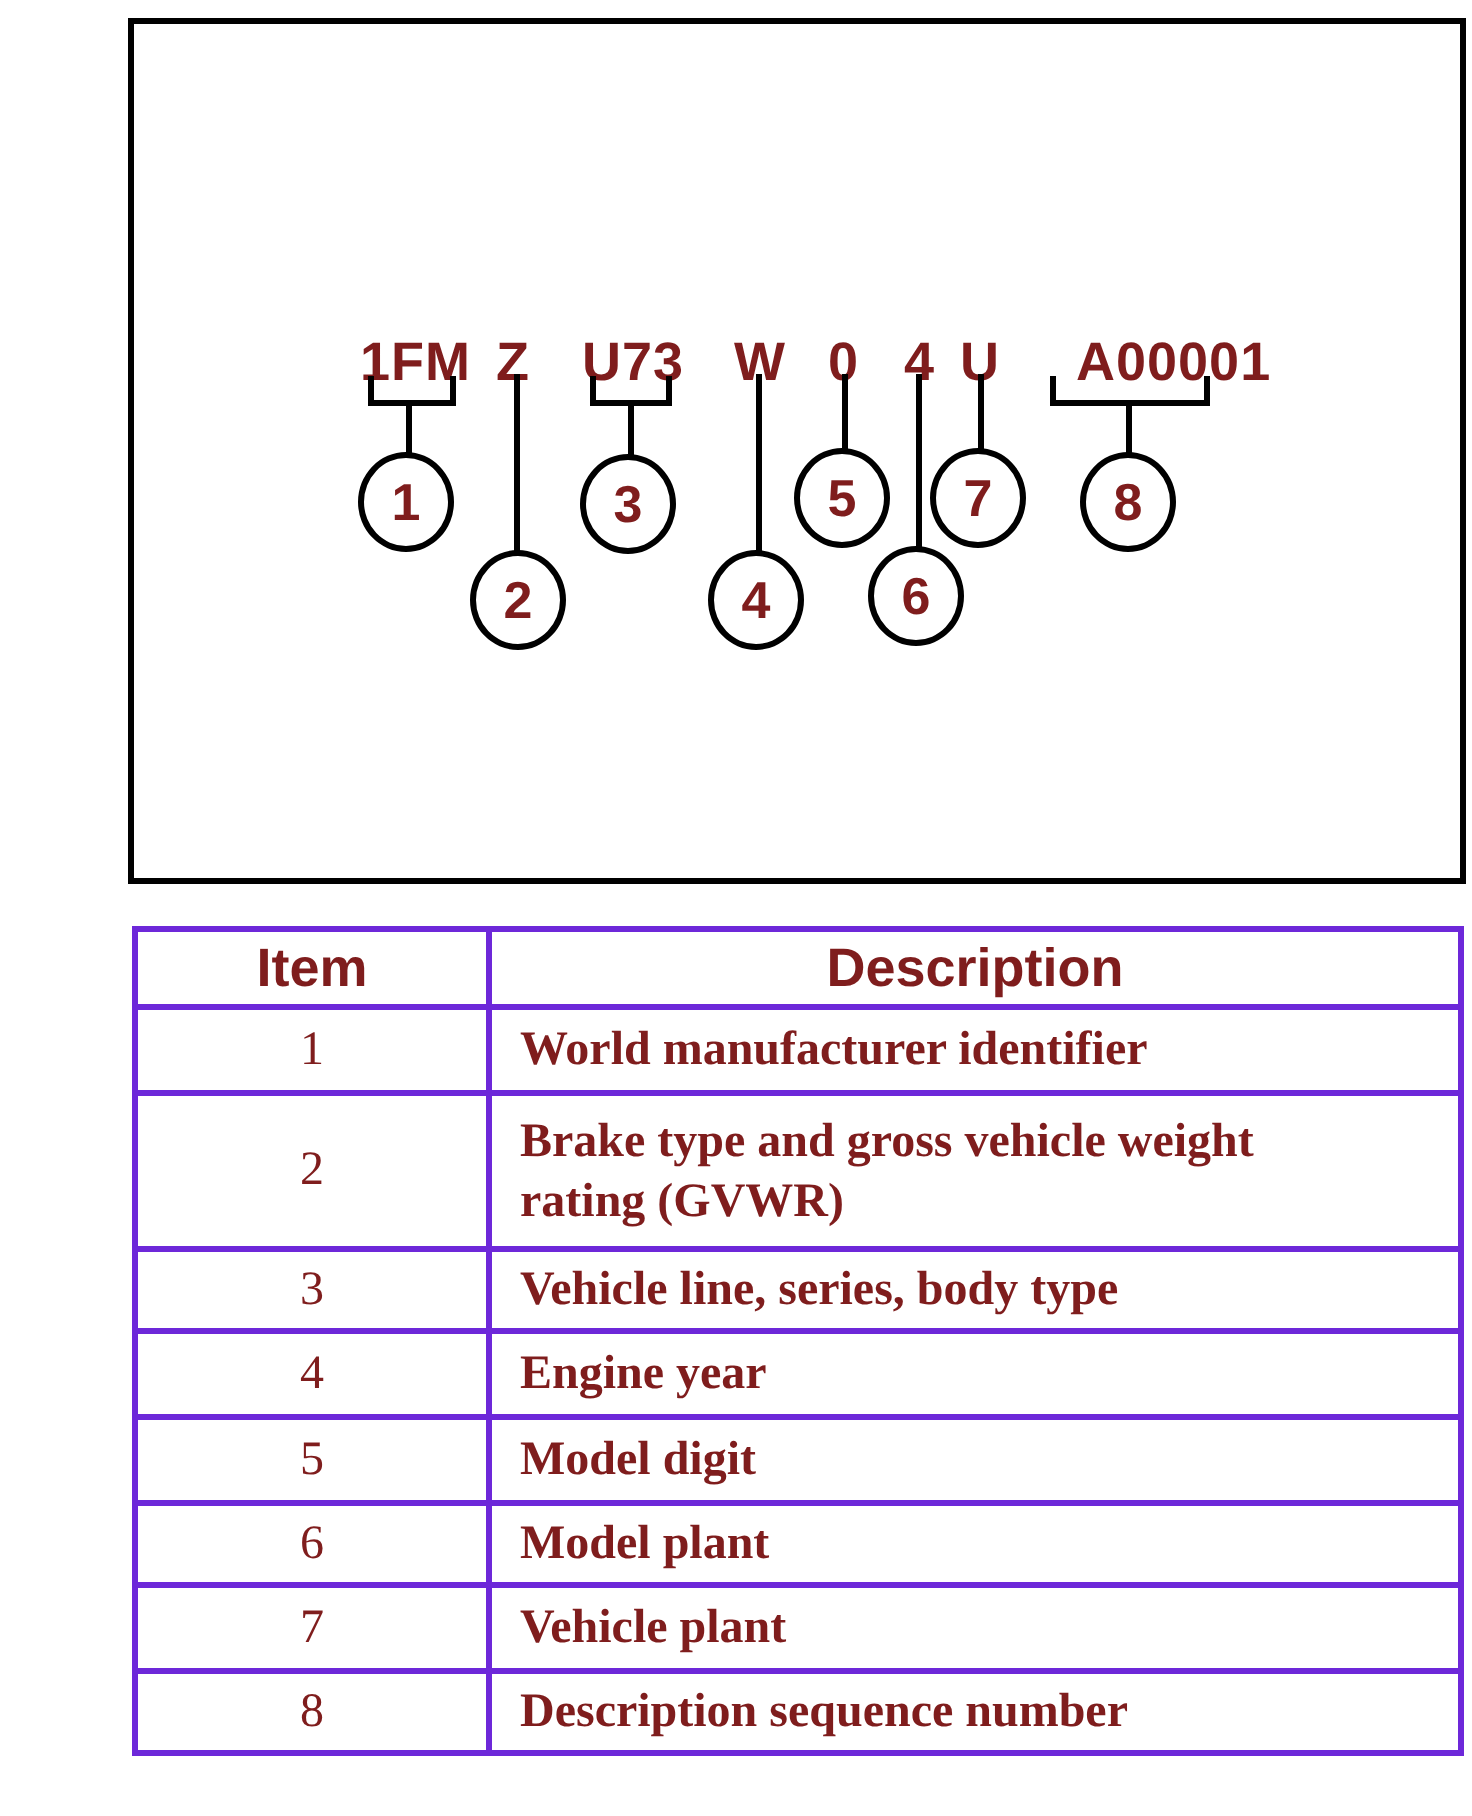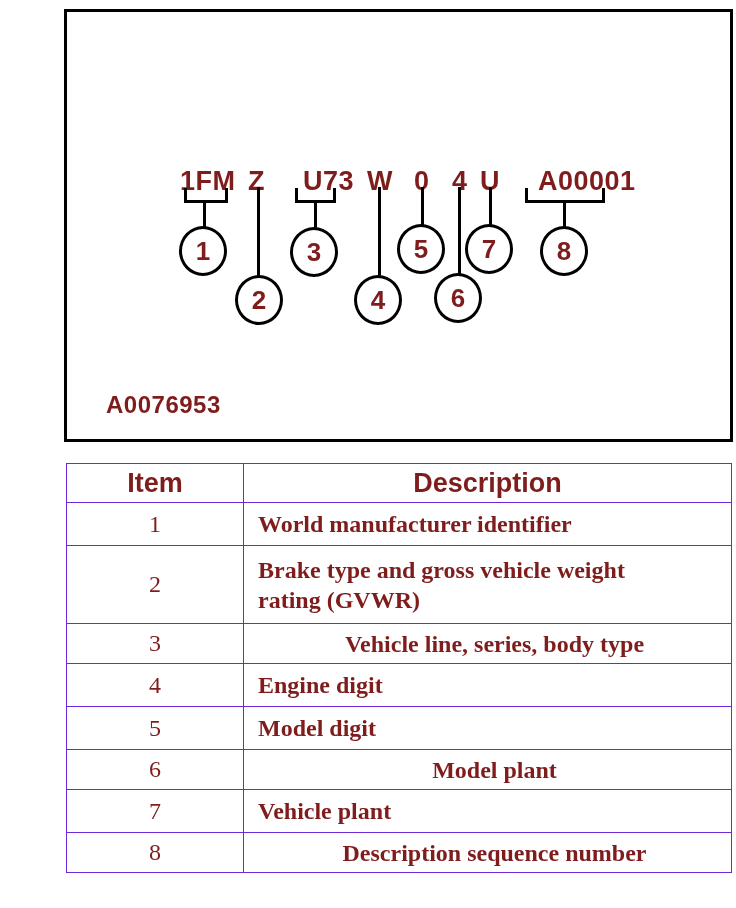--- a/index.html
+++ b/index.html
@@ -71,21 +71,21 @@
   
   #vin-table {
     position: absolute;
     left: 31px;
     top: 463px;
     width: 666px;
     border-collapse: collapse;
     table-layout: fixed;
   }
   #vin-table th, #vin-table td {
-    border: 1px solid #6d28d9;
+    border: 3px solid #6d28d9;
     box-sizing: border-box;
   }
   #vin-table col.c-item { width: 177px; }
   #vin-table th {
     font-family: "Liberation Sans", sans-serif;
     font-weight: bold;
     font-size: 27px;
     text-align: center;
     height: 39px;
     padding: 2px 0;
@@ -102,32 +102,32 @@
     padding-left: 14px;
     font-weight: bold;
   }
   .desc-text {
     display: inline-block;
     max-width: 420px;
     line-height: 30px;
   }
   tr.r-h1 td { height: 43px; }
   tr.r-h2 td { height: 78px; }
-  tr.r-h1s td { height: 40px; text-align: center; }
+  tr.r-h1s td { height: 40px; }
 </style>
 </head>
 <body>
 
 <div id="page">
 
   <div id="diagram-box">
 
     <span class="vin-seg" style="left:113px;">1FM</span>
     <span class="vin-seg" style="left:181px;">Z</span>
-    <span class="vin-seg" style="left:236px;">U73</span>
+    <span class="vin-seg" style="left:224px;">U73</span>
     <span class="vin-seg" style="left:300px;">W</span>
     <span class="vin-seg" style="left:347px;">0</span>
     <span class="vin-seg" style="left:385px;">4</span>
     <span class="vin-seg" style="left:413px;">U</span>
     <span class="vin-seg" style="left:471px;">A00001</span>
 
     <div class="ln" style="left:117px; top:176px; width:3px;  height:15px;"></div>
     <div class="ln" style="left:158px; top:176px; width:3px;  height:15px;"></div>
     <div class="ln" style="left:117px; top:188px; width:44px; height:3px;"></div>
     <div class="ln" style="left:136px; top:191px; width:3px;  height:25px;"></div>
@@ -170,21 +170,20 @@
     <div class="callout-circle" style="left:367px; top:261px;">
         <span>6</span>
       </div>
     <div class="callout-circle" style="left:398px; top:212px;">
         <span>7</span>
       </div>
     <div class="callout-circle" style="left:473px; top:214px;">
         <span>8</span>
       </div>
 
-    <span id="figure-code" style="left:39px; top:379px; position:absolute;">A0076953</span>
   </div>
 
   <table id="vin-table">
     <colgroup>
         <col class="c-item">
         <col>
       </colgroup>
     <thead>
       <tr>
         <th>Item</th>
@@ -199,21 +198,21 @@
       <tr class="r-h2">
         <td class="item-cell">2</td>
         <td class="desc-cell"><span class="desc-text">Brake type and gross vehicle weight rating (GVWR)</span></td>
       </tr>
       <tr class="r-h1s">
         <td class="item-cell">3</td>
         <td class="desc-cell"><span class="desc-text">Vehicle line, series, body type</span></td>
       </tr>
       <tr class="r-h1">
         <td class="item-cell">4</td>
-        <td class="desc-cell"><span class="desc-text">Engine digit</span></td>
+        <td class="desc-cell"><span class="desc-text">Engine year</span></td>
       </tr>
       <tr class="r-h1">
         <td class="item-cell">5</td>
         <td class="desc-cell"><span class="desc-text">Model digit</span></td>
       </tr>
       <tr class="r-h1s">
         <td class="item-cell">6</td>
         <td class="desc-cell"><span class="desc-text">Model plant</span></td>
       </tr>
       <tr class="r-h1">

